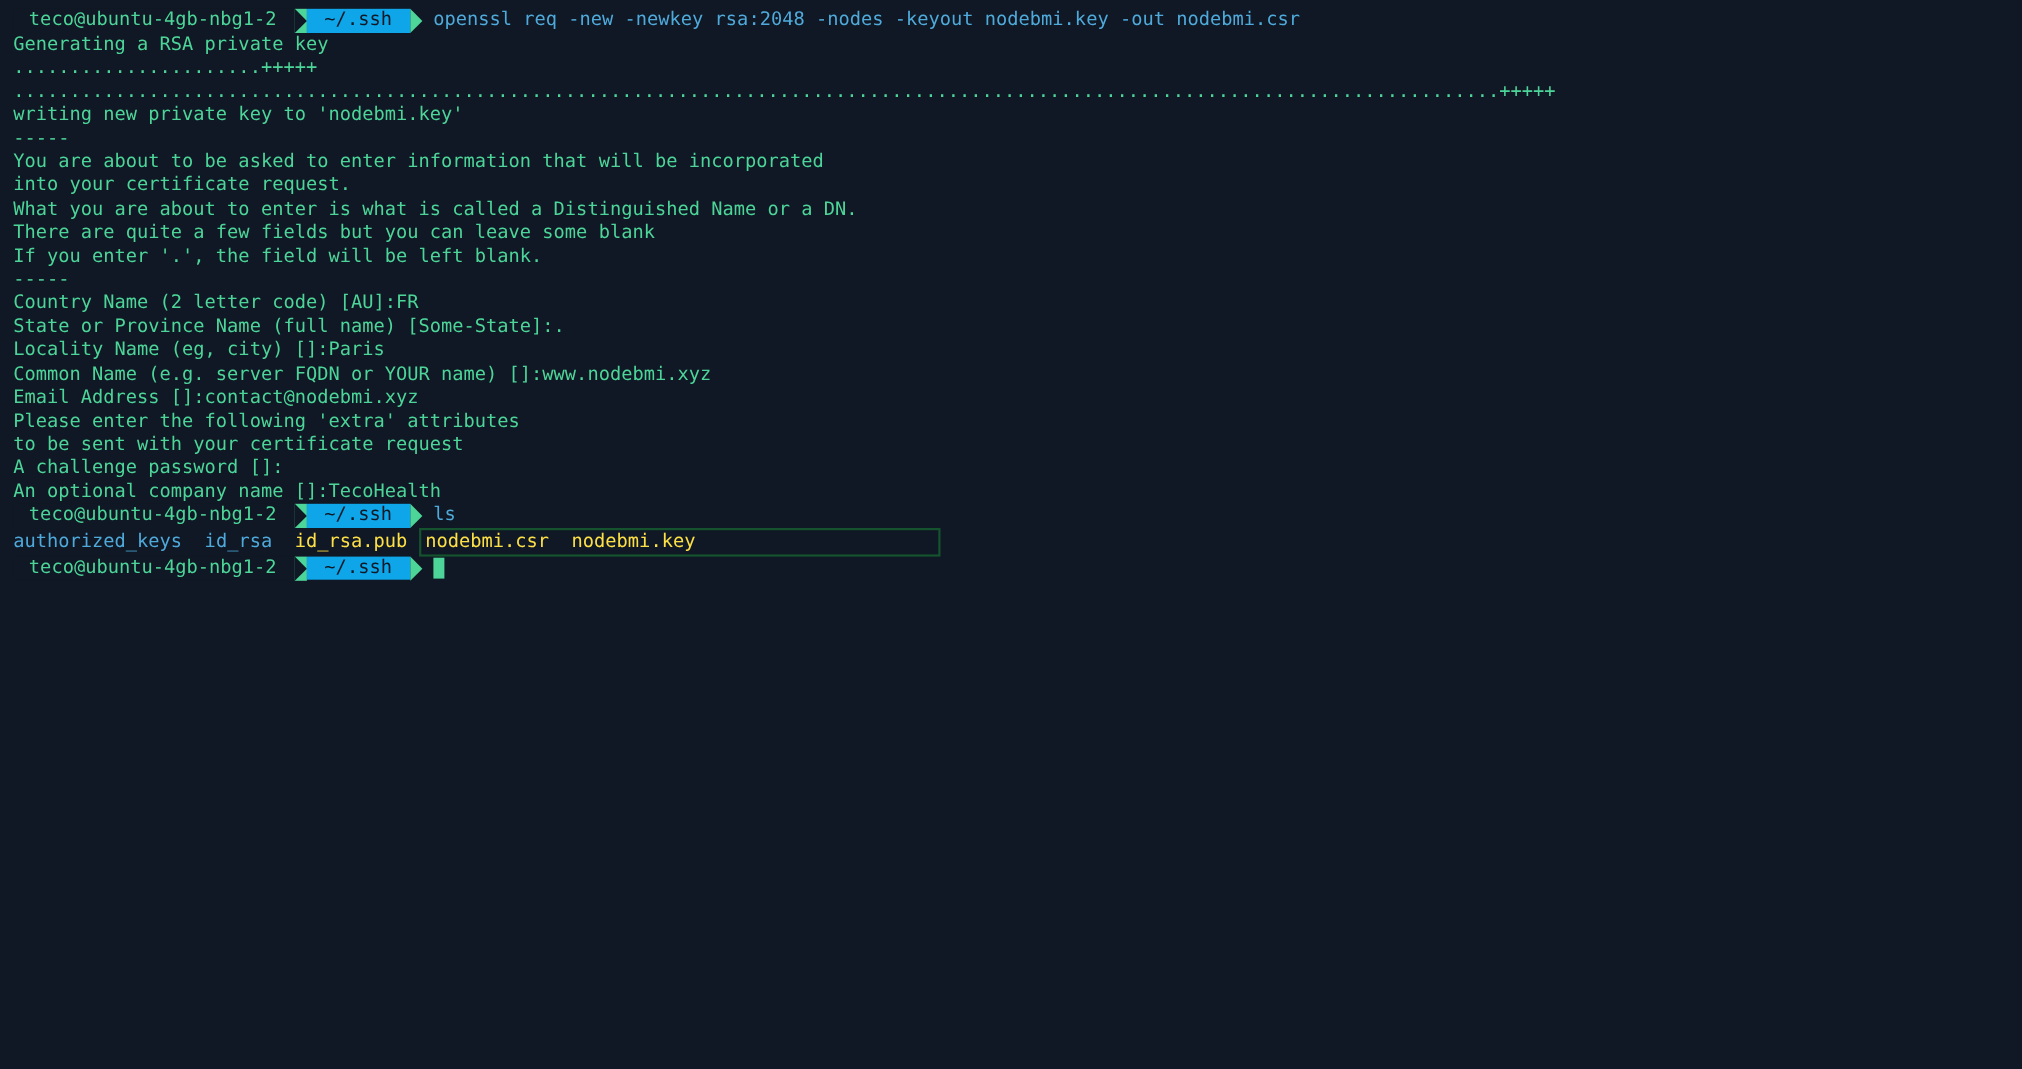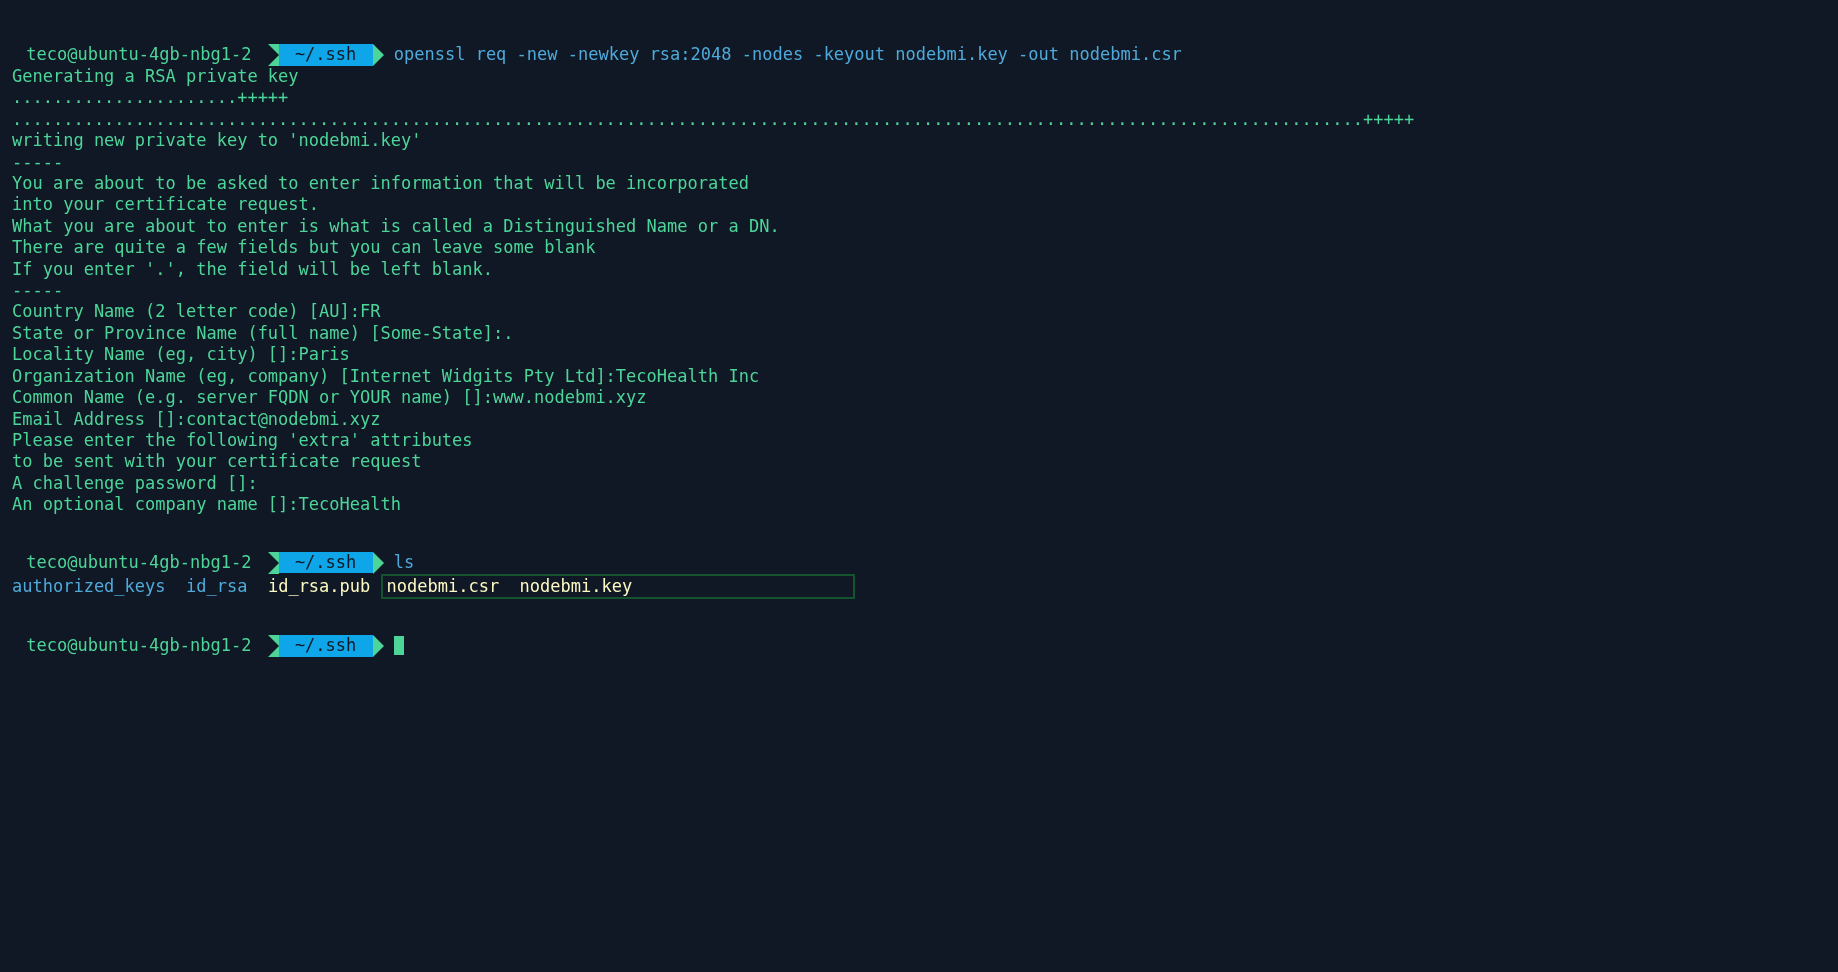--- a/index.html
+++ b/index.html
@@ -35,40 +35,39 @@
   .cmd {
     color: #4faadb;
   }
   .output {
     color: #4dd599;
   }
   .ls-item {
     color: #4faadb;
   }
   .ls-pub {
-    color: #fef9c3;
+    color: #fde047;
     margin-top: 15px;
   }
   .highlight-box {
     border: 2px solid #14532d;
     padding: 0 6px 0 4px;
     display: inline-block;
   }
   .cursor {
     display: inline-block;
     width: 10px;
     height: 19px;
     background: #4dd599;
     vertical-align: text-bottom;
   }
   .prompt-row {
     display: flex;
     align-items: center;
     flex-wrap: nowrap;
-    margin-top: 36px;
   }
   .triangle-right {
     width: 0;
     height: 0;
     border-top: 11px solid transparent;
     border-bottom: 11px solid transparent;
     display: inline-block;
     vertical-align: middle;
   }
   .tr-into-badge {
@@ -95,21 +94,20 @@
   <div class="line output">-----</div>
   <div class="line output">You are about to be asked to enter information that will be incorporated</div>
   <div class="line output">into your certificate request.</div>
   <div class="line output">What you are about to enter is what is called a Distinguished Name or a DN.</div>
   <div class="line output">There are quite a few fields but you can leave some blank</div>
   <div class="line output">If you enter '.', the field will be left blank.</div>
   <div class="line output">-----</div>
   <div class="line output">Country Name (2 letter code) [AU]:FR</div>
   <div class="line output">State or Province Name (full name) [Some-State]:.</div>
   <div class="line output">Locality Name (eg, city) []:Paris</div>
-  <div class="line output">Organization Name (eg, company) [Internet Widgits Pty Ltd]:TecoHealth Inc</div>
   <div class="line output">Common Name (e.g. server FQDN or YOUR name) []:www.nodebmi.xyz</div>
   <div class="line output">Email Address []:contact@nodebmi.xyz</div>
   <div class="line output"></div>
   <div class="line output">Please enter the following 'extra' attributes</div>
   <div class="line output">to be sent with your certificate request</div>
   <div class="line output">A challenge password []:</div>
   <div class="line output">An optional company name []:TecoHealth</div>
 
   <div class="line prompt-row">
     <span class="user-host"> teco@ubuntu-4gb-nbg1-2 </span><span class="triangle-right tr-into-badge"></span><span class="path-badge"> ~/.ssh </span><span class="triangle-right tr-after-badge"></span><span class="cmd"> ls</span>

